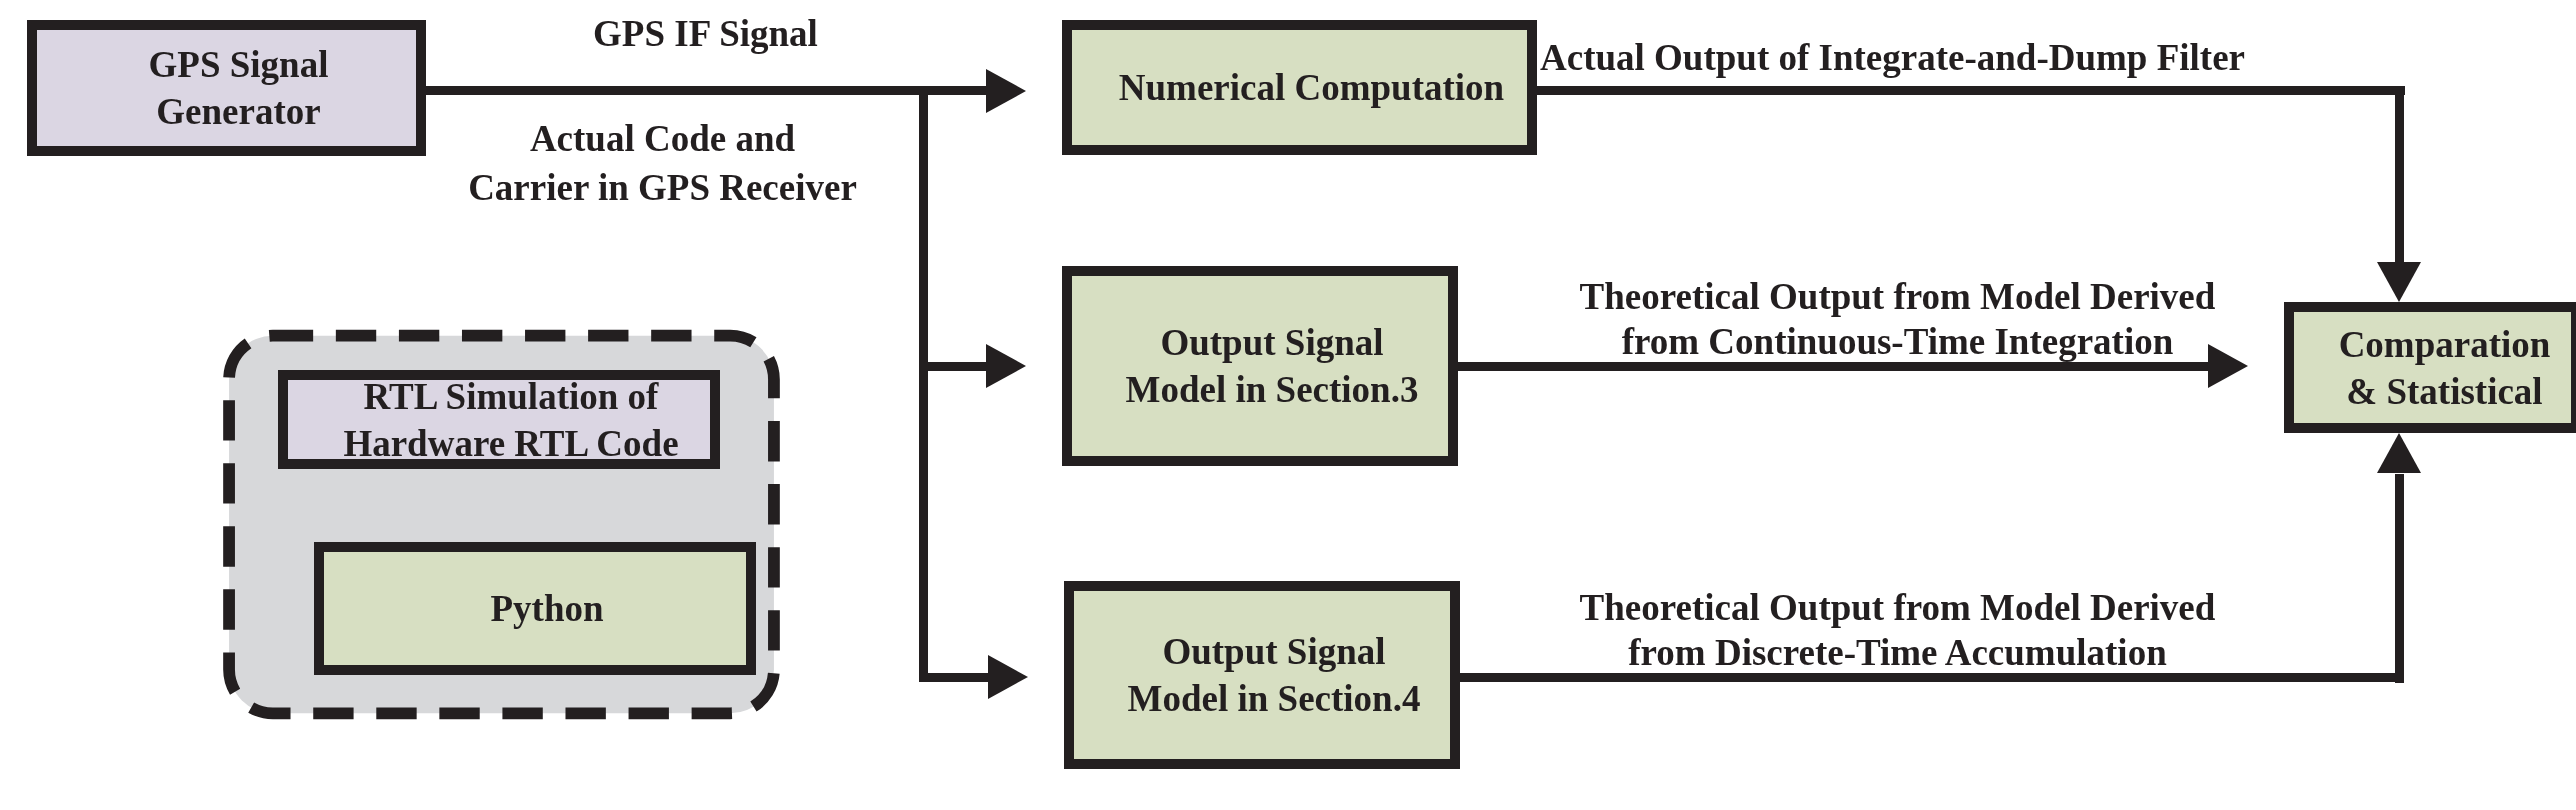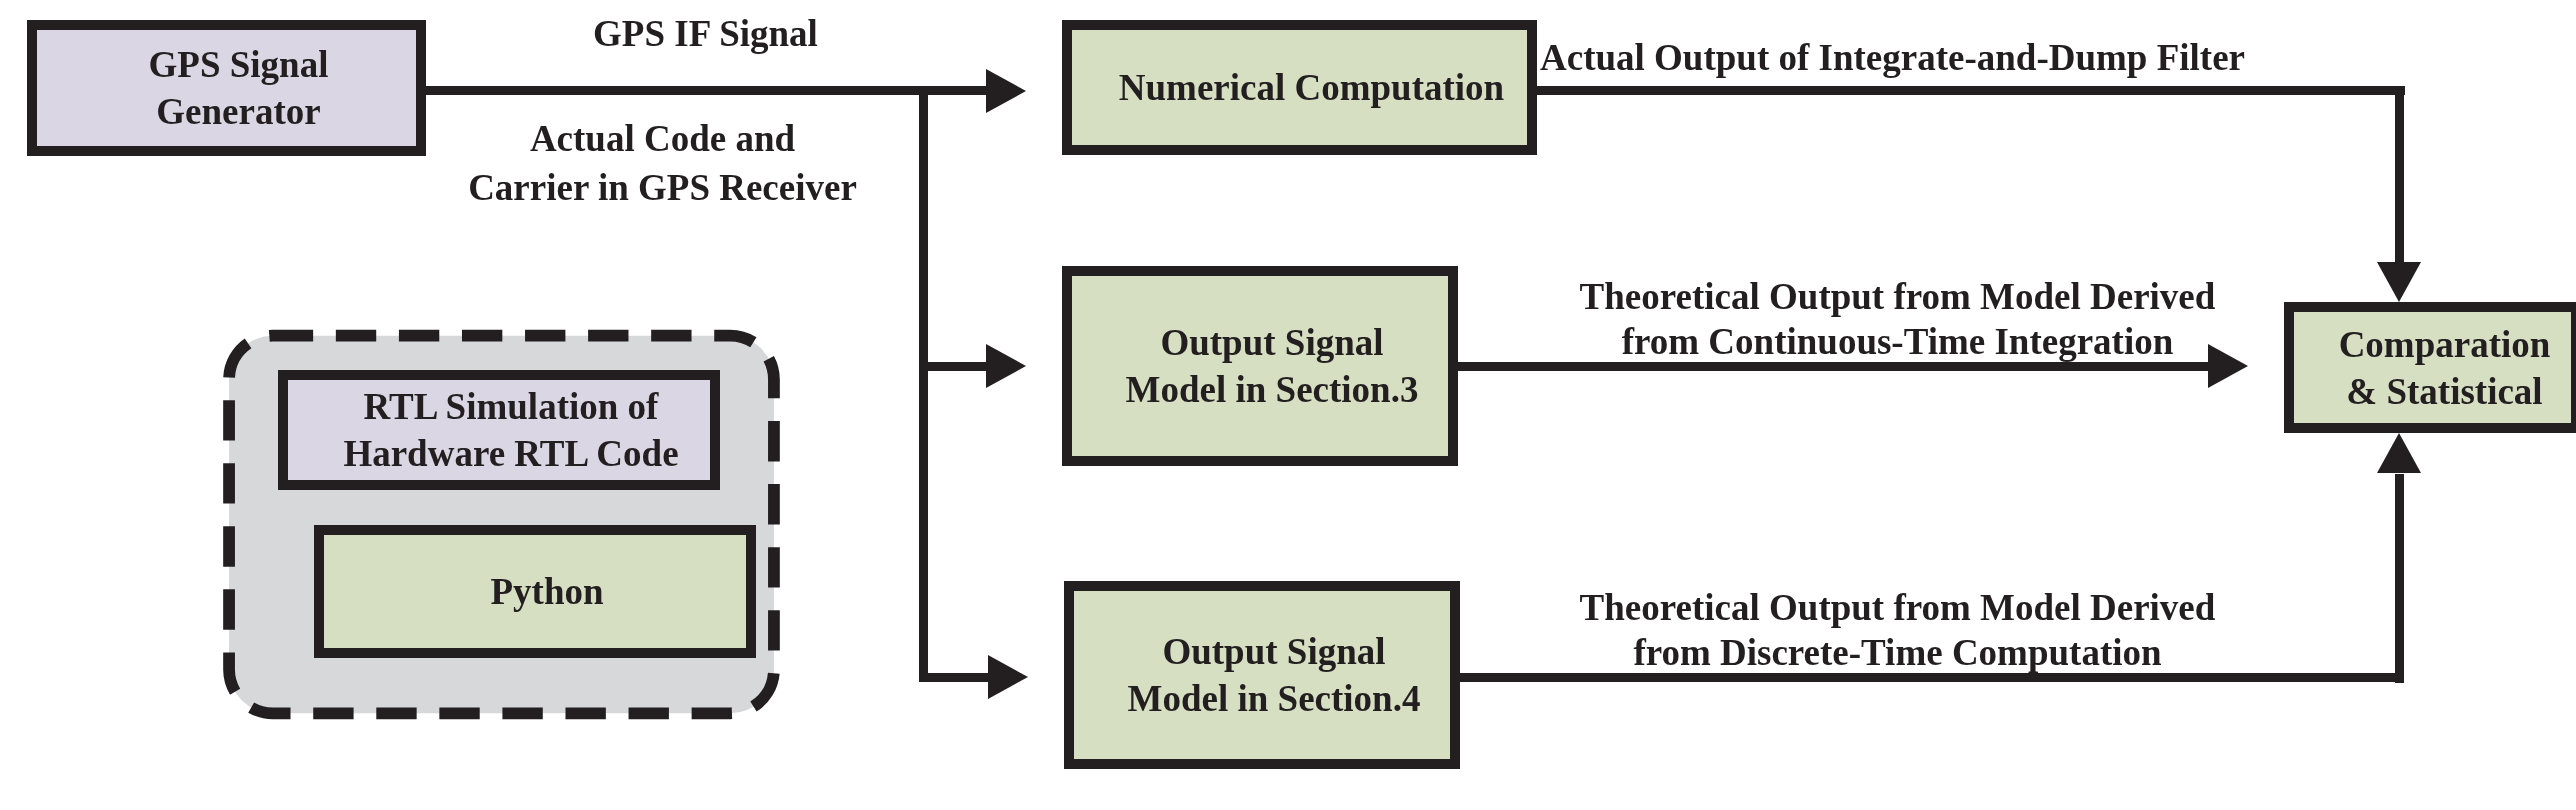--- a/index.html
+++ b/index.html
@@ -107,25 +107,25 @@
 
   <div class="hline" style="left:1424px; top:673px; width:980px; height:9.3px;"></div>
   <div class="vline" style="left:2395px; top:474px; width:9.3px; height:209px;"></div>
   <div class="arrow up" style="left:2377px; top:433px;"></div>
 
   <div class="dashed-group">
     <svg width="559" height="391" viewBox="0 0 664 465">
       <rect x="8" y="8" width="648" height="449" rx="52" ry="52" stroke-width="14" stroke-dasharray="48 27"></rect>
     </svg>
   </div>
-  <div class="node lavender" style="left:278px; top:370px; width:442px; height:120px;">
+  <div class="node lavender" style="left:278px; top:370px; width:442px; height:99px;">
     <div>RTL Simulation of</div>
     <div>Hardware RTL Code</div>
   </div>
-  <div class="node green" style="left:278px; top:525px; width:442px; height:133px;">
+  <div class="node green" style="left:278px; top:542px; width:442px; height:133px;">
     <div>Python</div>
   </div>
 
   <div class="node lavender" style="left:27px; top:20px; width:399px; height:136px;">
     <div>GPS Signal</div>
     <div>Generator</div>
   </div>
 
   <div class="node green" style="left:1026px; top:20px; width:475px; height:135px;">
     <div>Numerical Computation</div>
@@ -159,17 +159,17 @@
     <div>Actual Output of Integrate-and-Dump Filter</div>
   </div>
 
   <div class="flow-label" style="left:1519px; top:274px; width:757px;">
     <div>Theoretical Output from Model Derived</div>
     <div>from Continuous-Time Integration</div>
   </div>
 
   <div class="flow-label" style="left:1519px; top:585px; width:757px;">
     <div>Theoretical Output from Model Derived</div>
-    <div>from Discrete-Time Computation</div>
+    <div>from Discrete-Time Accumulation</div>
   </div>
 
 </div>
 
 
 </body></html>

